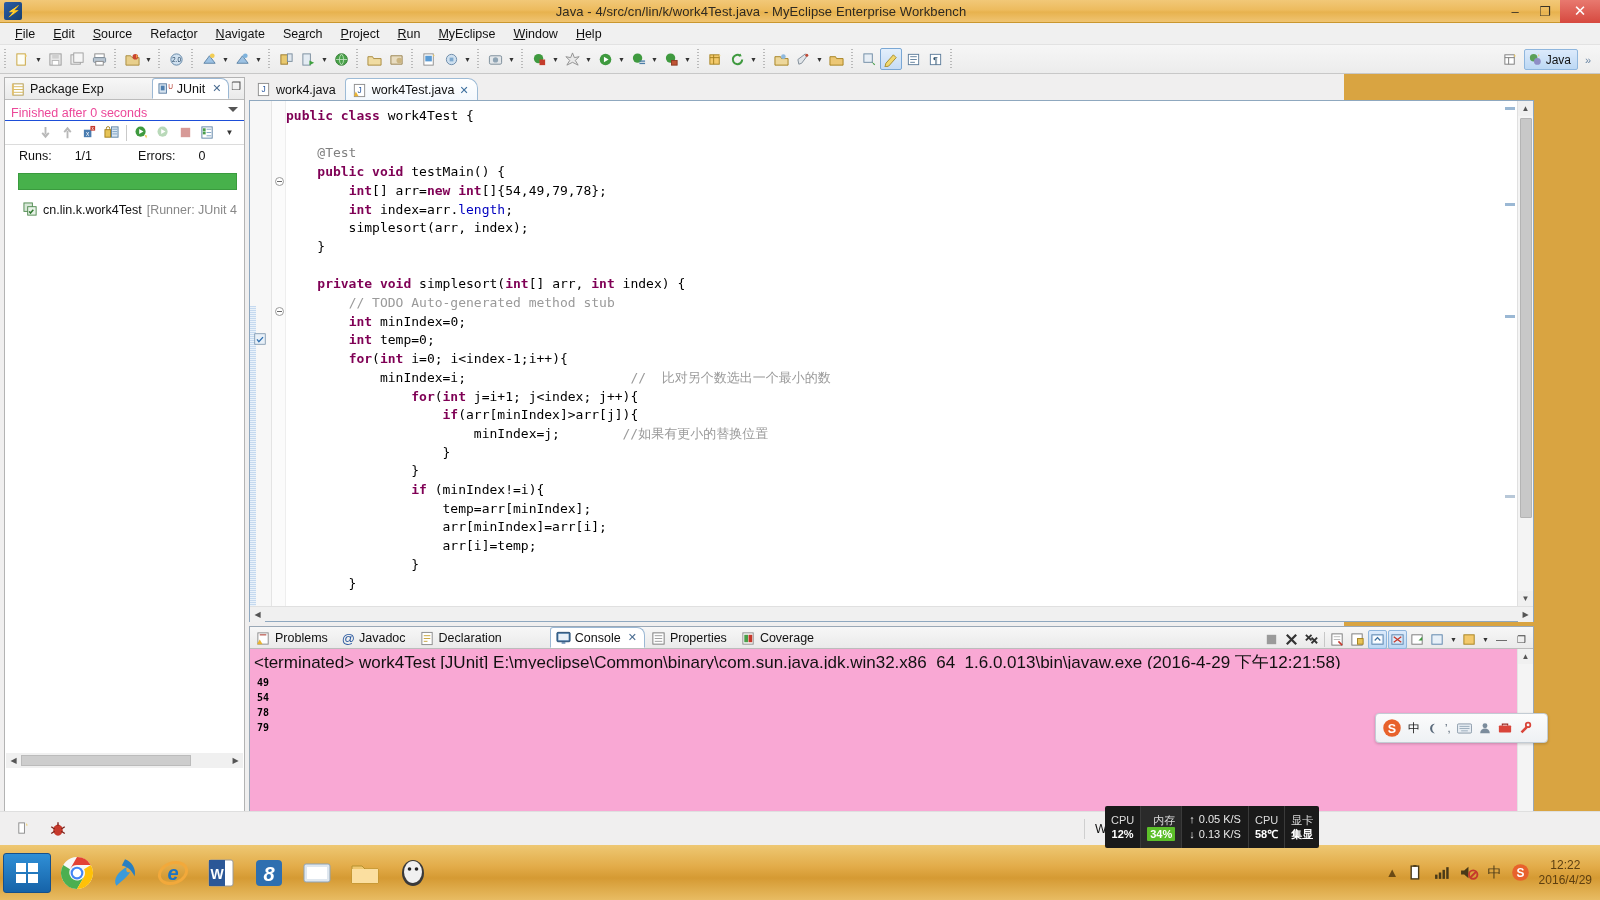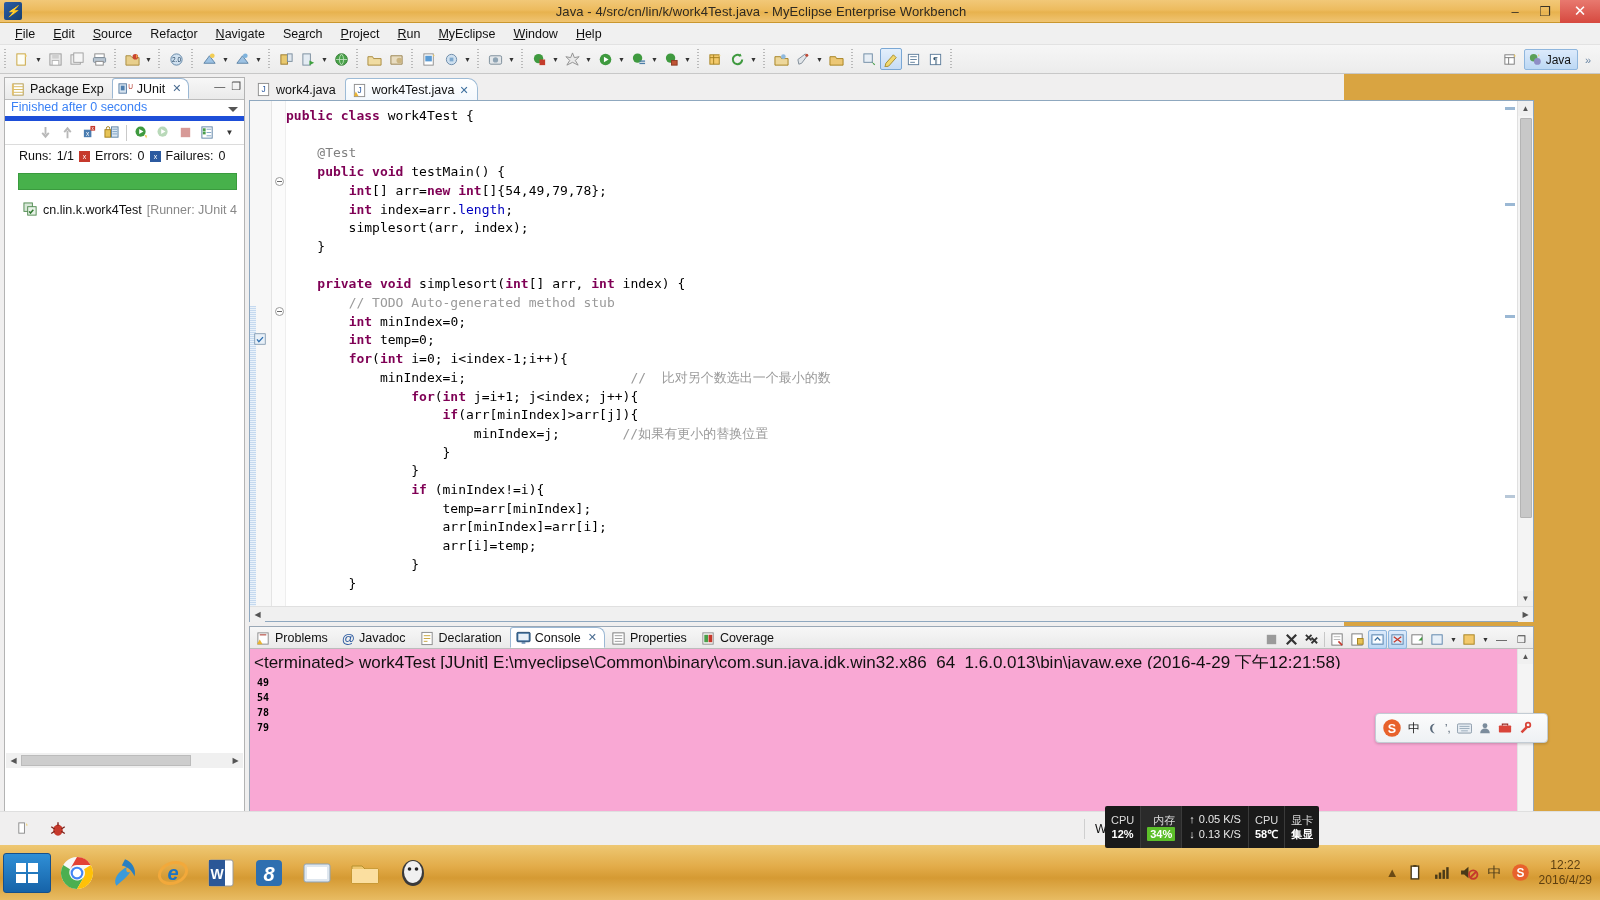--- a/index.html
+++ b/index.html
@@ -76,37 +76,37 @@
     display:flex; align-items:flex-end; position:relative;
     border-bottom:1px solid #bcbcbc;
   }
   .vtab {
     display:flex; align-items:center; gap:4px; height:21px; padding:0 7px 0 5px;
     font-size:12.5px; color:#111; border:1px solid transparent; border-bottom:none;
     border-radius:3px 8px 0 0;
   }
   .vtab.sel {
     background:#fff; border-color:#9bb8d4; border-bottom:1px solid #fff;
-    position:relative; z-index:2;
+    position:relative; z-index:2;margin-left:40px;
   }
   .vtab .closex { font-size:11px; color:#4a6c91; margin-left:3px; }
   .view-ctrl { position:absolute; right:3px; top:3px; display:flex; gap:6px; color:#4a4a4a; }
   .view-ctrl div { font-size:11px; line-height:10px; }
   #junit-status {
-    height:21px; display:flex;align-items:flex-start; padding:0 6px;
-    font-size:12.5px; color:#3b82f6; border-bottom:5px solid #1d4ed8; position:relative;
+    height:21px; display:flex;align-items:flex-end; padding:0 6px;
+    font-size:12.5px; color:#ec4899; border-bottom:1px solid #1d4ed8; position:relative;
   }
   #junit-status .tri { position:absolute;right:6px;top:7px;width:0;height:0;
     border-left:5px solid transparent;border-right:5px solid transparent;border-top:5px solid #555; }
   #junit-toolbar {
     height:24px; display:flex;align-items:center; justify-content:flex-end; gap:1px;
     padding-right:4px; border-bottom:1px solid #dcdcdc; background:#fff;
   }
   .jbtn { width:21px;height:20px;display:flex;align-items:center;justify-content:center; }
-  #junit-counts { height:22px; display:flex; align-items:center; gap:5px; padding-left:14px;
+  #junit-counts { height:22px; display:flex; align-items:center; gap:23px; padding-left:14px;
     font-size:12.5px; color:#111; }
   #junit-bar-wrap { padding:6px 7px 6px 13px; }
   #junit-bar { height:17px; background:#47b14b; border:1px solid #3a9b3e; }
   #junit-tree { padding:6px 0 0 18px; font-size:12.5px; color:#111; }
   .tree-row { display:flex;align-items:center;gap:5px; white-space:nowrap; }
   .tree-row .dim { color:#888; }
   #left-hscroll {
     position:absolute; left:1px; right:1px; bottom:48px; height:15px;
     background:#f0f0f0; display:flex; align-items:center;
   }

